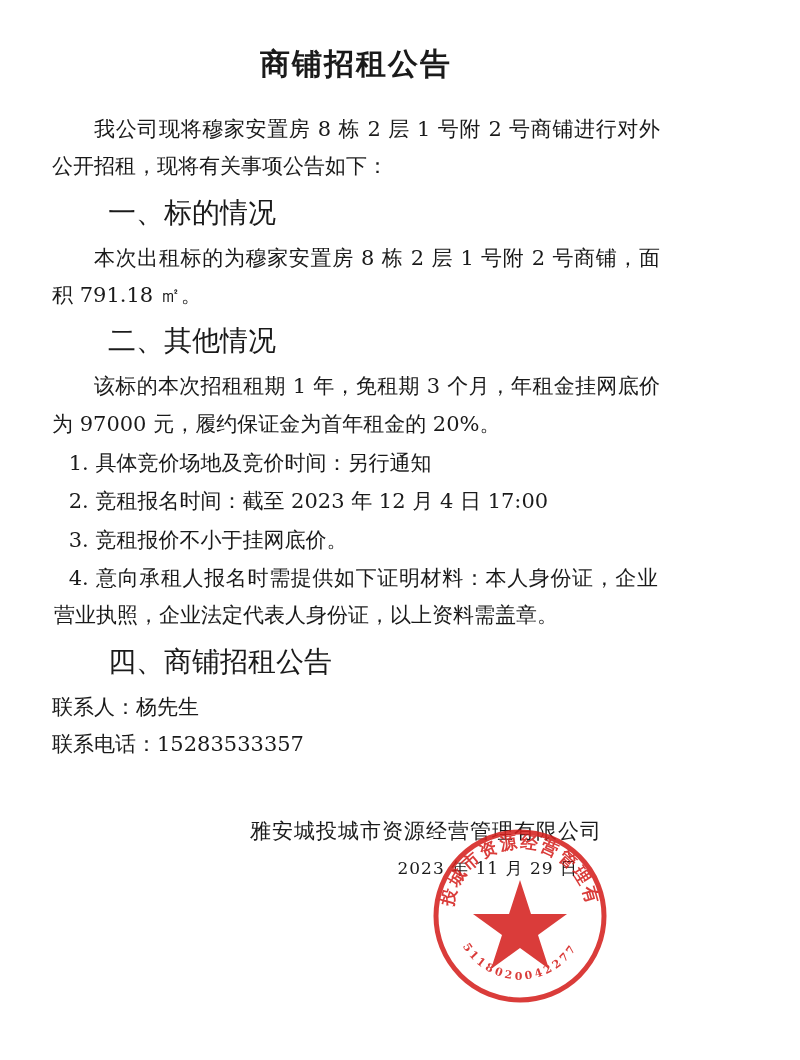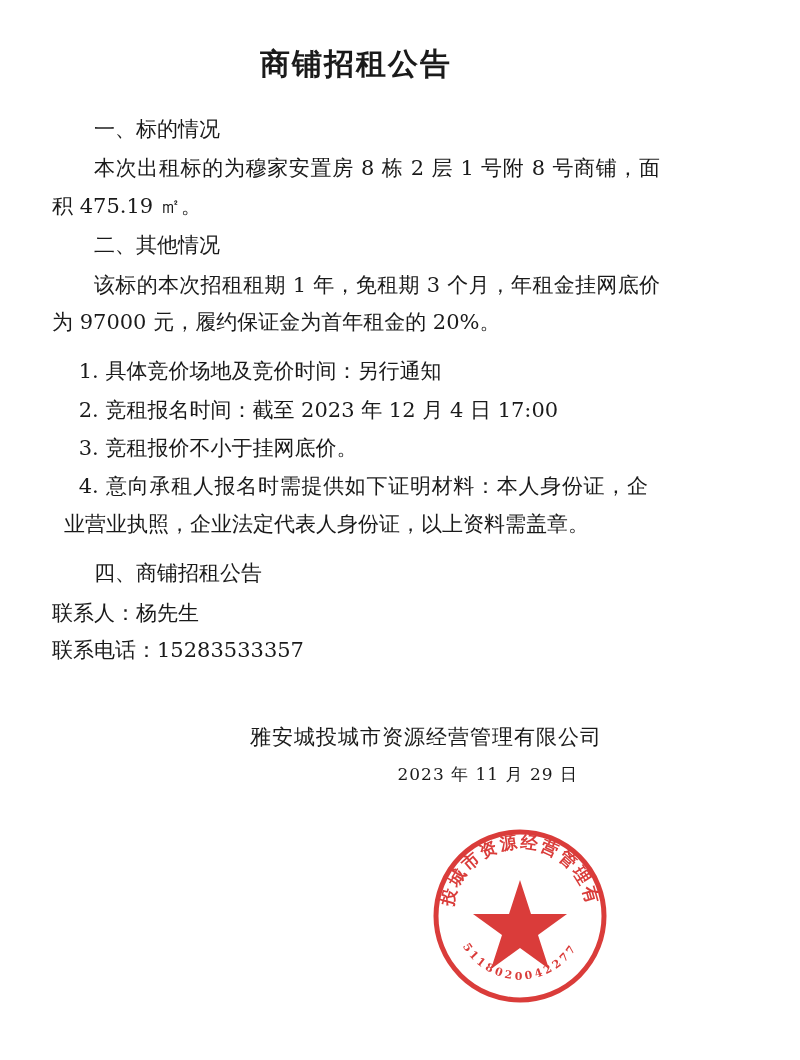--- a/index.html
+++ b/index.html
@@ -34,27 +34,27 @@
     font-size: 21px;
     line-height: 1.78;
     text-align: justify;
     text-justify: inter-ideograph;
     margin: 0 0 2px 0;
   }
   .indent2 {
     text-indent: 2em;
   }
   .section-head {
-    font-size: 21px;
+    font-size: 28px;
     line-height: 1.78;
     text-indent: 2em;
     margin: 0 0 2px 0;
   }
   .numlist {
-    margin: 12px;
+    margin: 2px;
     padding: 0;
     list-style: none;
   }
   .numlist li {
     font-size: 21px;
     line-height: 1.78;
     text-indent: 0.7em;
     margin: 0 0 1px 0;
     text-align: justify;
     text-justify: inter-ideograph;
@@ -103,23 +103,24 @@
     font-weight: bold;
   }
 </style>
 </head>
 <body>
 
 <div class="page">
 
   <h1 class="doc-title">商铺招租公告</h1>
 
+  <p class="para indent2">我公司现将穆家安置房 8 栋 2 层 1 号附 2 号商铺进行对外公开招租，现将有关事项公告如下：</p>
 
   <p class="section-head">一、标的情况</p>
-  <p class="para indent2">本次出租标的为穆家安置房 8 栋 2 层 1 号附 8 号商铺，面积 475.19 ㎡。</p>
+  <p class="para indent2">本次出租标的为穆家安置房 8 栋 2 层 1 号附 2 号商铺，面积 791.18 ㎡。</p>
 
   <p class="section-head">二、其他情况</p>
   <p class="para indent2">该标的本次招租租期 1 年，免租期 3 个月，年租金挂网底价为 97000 元，履约保证金为首年租金的 20%。</p>
 
 
   <ul class="numlist">
     <li>1. 具体竞价场地及竞价时间：另行通知</li>
     <li>2. 竞租报名时间：截至 2023 年 12 月 4 日 17:00</li>
     <li>3. 竞租报价不小于挂网底价。</li>
     <li>4. 意向承租人报名时需提供如下证明材料：本人身份证，企业营业执照，企业法定代表人身份证，以上资料需盖章。</li>

